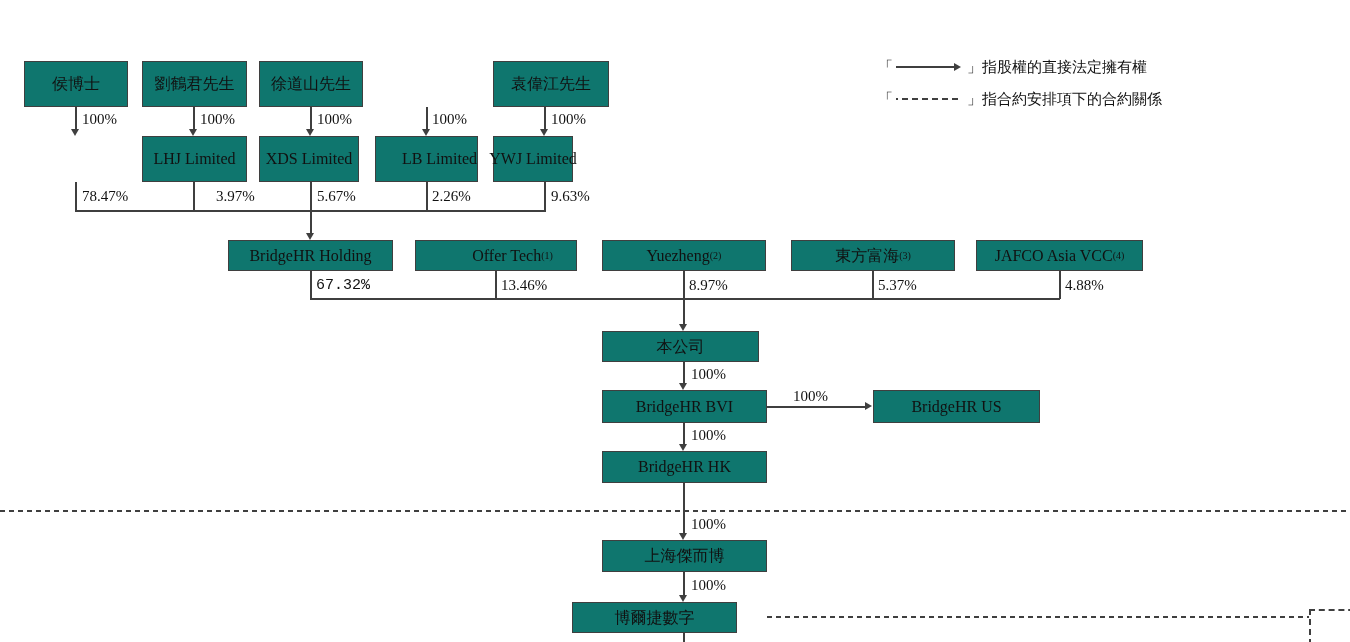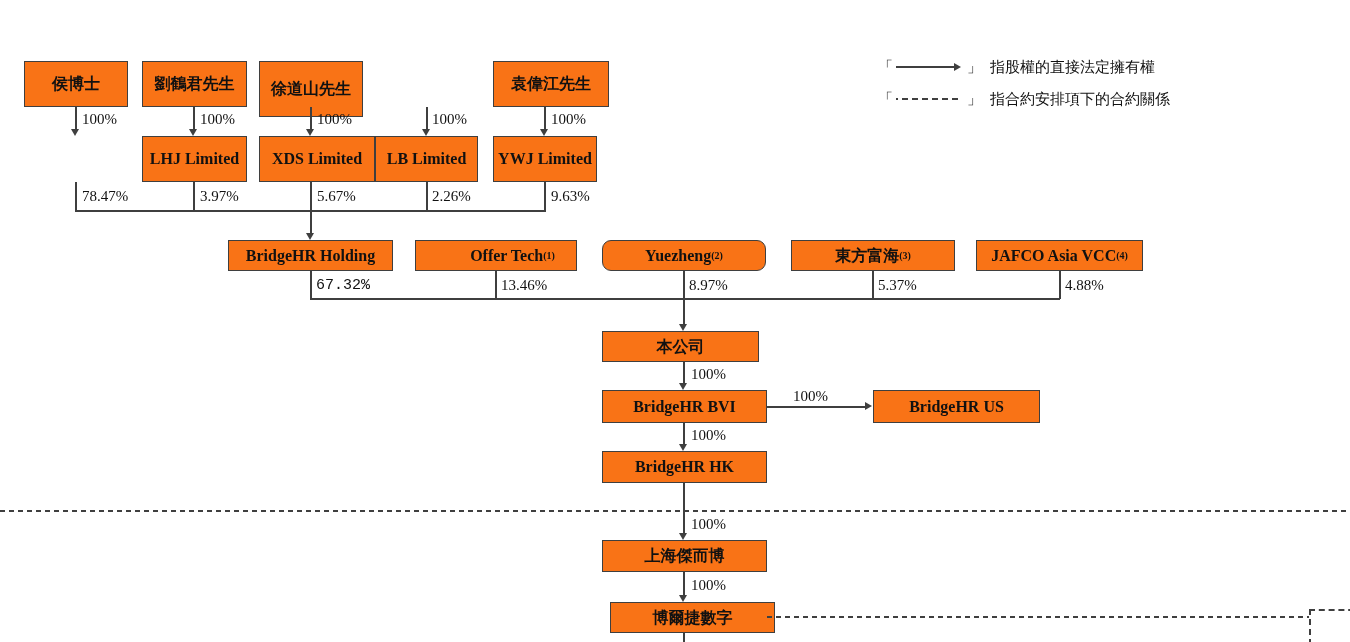--- a/index.html
+++ b/index.html
@@ -2,23 +2,23 @@
 <html><head>
 <meta charset="utf-8">
 <style>
   html,body{margin:0;padding:0;background:#fff;}
   #canvas{
     position:relative;width:1350px;height:642px;background:#ffffff;
     font-family:"Liberation Serif","DejaVu Serif",serif;color:#111;
     overflow:hidden;
   }
   .node{
-    position:absolute;border:1.5px solid #3f3f3f;background:#f97316;
+    position:absolute;border:1.5px solid #3f3f3f;background:#0f766e;
     display:flex;align-items:center;justify-content:center;
-    font-size:16px;line-height:1;white-space:nowrap;box-sizing:border-box;font-weight:bold;
+    font-size:16px;line-height:1;white-space:nowrap;box-sizing:border-box;
   }
   .node sup{font-size:10px;vertical-align:super;line-height:0;}
   .vl{position:absolute;width:1.5px;background:#3f3f3f;}
   .hl{position:absolute;height:1.5px;background:#3f3f3f;}
   .dash{
     position:absolute;height:2px;background-image:repeating-linear-gradient(
       90deg,#3f3f3f 0,#3f3f3f 5px,transparent 5px,transparent 9px);
   }
   .arr-d{position:absolute;width:0;height:0;
     border-left:4.5px solid transparent;border-right:4.5px solid transparent;
@@ -29,21 +29,21 @@
   .pct{position:absolute;font-size:15px;line-height:17px;white-space:nowrap;}
   .legend-row{position:absolute;display:flex;align-items:center;font-size:15px;line-height:18px;white-space:nowrap;}
   .legend-sym{display:inline-flex;align-items:center;width:68px;margin:0 3px;position:relative;height:10px;}
   .legend-solid-line{display:inline-block;width:58px;height:1.5px;background:#3f3f3f;}
   .legend-arrhead{display:inline-block;width:0;height:0;
     border-top:4.5px solid transparent;border-bottom:4.5px solid transparent;
     border-left:7px solid #3f3f3f;}
   .legend-dot{display:inline-block;width:2px;height:2px;background:#3f3f3f;margin-right:4px;}
   .legend-dash-line{display:inline-block;width:60px;height:2px;background-image:repeating-linear-gradient(
     90deg,#3f3f3f 0,#3f3f3f 6px,transparent 6px,transparent 10px);}
-  .legend-text{margin-left:8px;}
+  .legend-text{margin-left:0;}
   .dashed-box{position:absolute;border:2px dashed #3f3f3f;background:transparent;box-sizing:border-box;}
 </style>
 </head>
 <body>
 
 <div id="canvas">
 
   <div class="legend-row" style="left:878px;top:58px;">
     <span>「</span>
     <span class="legend-sym">
@@ -62,21 +62,21 @@
     <span>」</span>
     <span class="legend-text">指合約安排項下的合約關係</span>
   </div>
 
   <div class="node" style="left:24px;top:61px;width:104px;height:46px;">
       <span>侯博士</span>
     </div>
   <div class="node" style="left:142px;top:61px;width:105px;height:46px;">
       <span>劉鶴君先生</span>
     </div>
-  <div class="node" style="left:259px;top:61px;width:104px;height:56px;">
+  <div class="node" style="left:259px;top:61px;width:104px;height:46px;">
       <span>徐道山先生</span>
     </div>
   <div class="node" style="left:493px;top:61px;width:116px;height:46px;">
       <span>袁偉江先生</span>
     </div>
 
   <div class="vl" style="left:75px;top:107px;height:23px;"></div>
   <div class="arr-d" style="left:71px;top:129px;"></div>
   <div class="pct" style="left:82px;top:111px;">100%</div>
 
@@ -92,56 +92,56 @@
   <div class="arr-d" style="left:422px;top:129px;"></div>
   <div class="pct" style="left:432px;top:111px;">100%</div>
 
   <div class="vl" style="left:544px;top:107px;height:23px;"></div>
   <div class="arr-d" style="left:540px;top:129px;"></div>
   <div class="pct" style="left:551px;top:111px;">100%</div>
 
   <div class="node" style="left:142px;top:136px;width:105px;height:46px;">
       <span>LHJ Limited</span>
     </div>
-  <div class="node" style="left:259px;top:136px;width:116px;height:46px;">
+  <div class="node" style="left:259px;top:136px;width:100px;height:46px;">
       <span>XDS Limited</span>
     </div>
-  <div class="node" style="left:375px;top:136px;width:103px;height:46px;">
+  <div class="node" style="left:375px;top:136px;width:103px;height:46px;justify-content:flex-end;">
       <span>LB Limited</span>
     </div>
-  <div class="node" style="left:493px;top:136px;width:104px;height:46px;">
+  <div class="node" style="left:493px;top:136px;width:80px;height:46px;">
       <span>YWJ Limited</span>
     </div>
 
   <div class="vl" style="left:75px;top:182px;height:29px;"></div>
   <div class="pct" style="left:82px;top:188px;">78.47%</div>
 
   <div class="vl" style="left:193px;top:182px;height:29px;"></div>
-  <div class="pct" style="left:200px;top:188px;">3.97%</div>
+  <div class="pct" style="left:216px;top:188px;">3.97%</div>
 
   <div class="vl" style="left:310px;top:182px;height:52px;"></div>
   <div class="pct" style="left:317px;top:188px;">5.67%</div>
 
   <div class="vl" style="left:426px;top:182px;height:29px;"></div>
   <div class="pct" style="left:432px;top:188px;">2.26%</div>
 
   <div class="vl" style="left:544px;top:182px;height:29px;"></div>
   <div class="pct" style="left:551px;top:188px;">9.63%</div>
 
   <div class="hl" style="left:75px;top:210px;width:471px;"></div>
   <div class="arr-d" style="left:306px;top:233px;"></div>
 
   <div class="node" style="left:228px;top:240px;width:165px;height:31px;">
       <span>BridgeHR Holding</span>
     </div>
   <div class="node" style="left:415px;top:240px;width:162px;height:31px;padding-left:33px;">
       <span>Offer Tech</span>
       <sup>(1)</sup>
     </div>
-  <div class="node" style="left:602px;top:240px;width:164px;height:31px;border-radius:9px;">
+  <div class="node" style="left:602px;top:240px;width:164px;height:31px;">
       <span>Yuezheng</span>
       <sup>(2)</sup>
     </div>
   <div class="node" style="left:791px;top:240px;width:164px;height:31px;">
       <span>東方富海</span>
       <sup>(3)</sup>
     </div>
   <div class="node" style="left:976px;top:240px;width:167px;height:31px;">
       <span>JAFCO Asia VCC</span>
       <sup>(4)</sup>
@@ -199,21 +199,21 @@
   <div class="pct" style="left:691px;top:516px;">100%</div>
 
   <div class="node" style="left:602px;top:540px;width:165px;height:32px;">
       <span>上海傑而博</span>
     </div>
 
   <div class="vl" style="left:683px;top:572px;height:24px;"></div>
   <div class="arr-d" style="left:679px;top:595px;"></div>
   <div class="pct" style="left:691px;top:577px;">100%</div>
 
-  <div class="node" style="left:610px;top:602px;width:165px;height:31px;text-align:right;">
+  <div class="node" style="left:572px;top:602px;width:165px;height:31px;text-align:right;">
       <span>博爾捷數字</span>
     </div>
 
   <div class="vl" style="left:683px;top:633px;height:9px;"></div>
 
   <div class="dash" style="left:767px;top:616px;width:542px;"></div>
   <div class="dashed-box" style="left:1309px;top:609px;width:55px;height:46px;"></div>
 
 </div>
 

